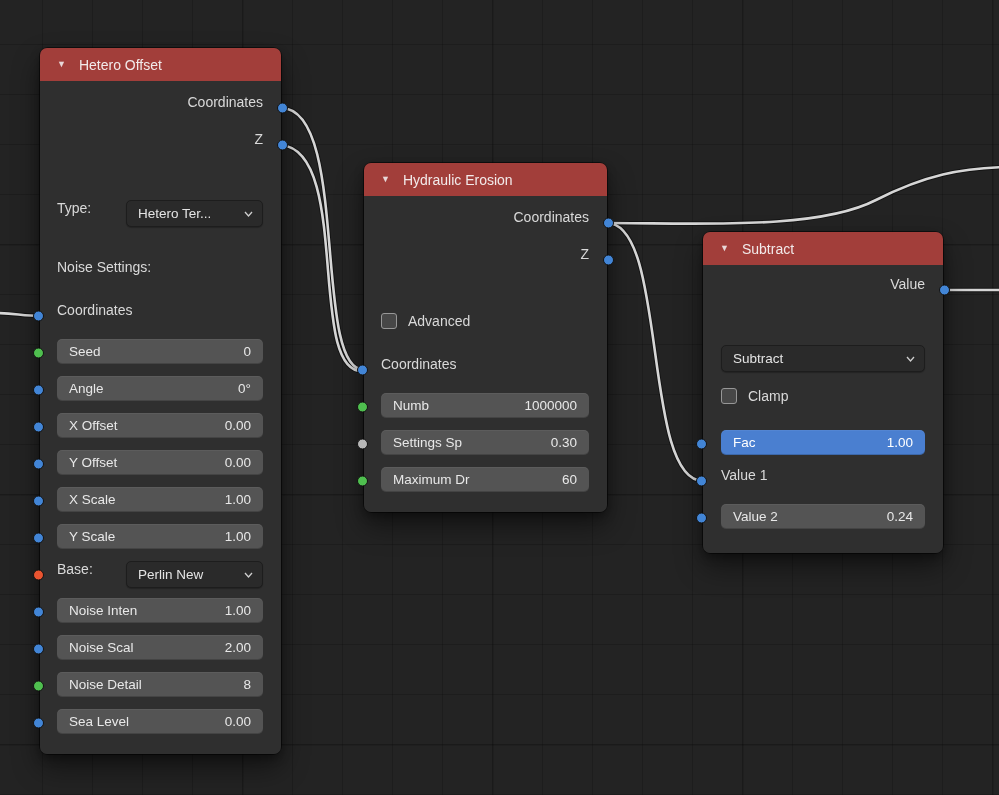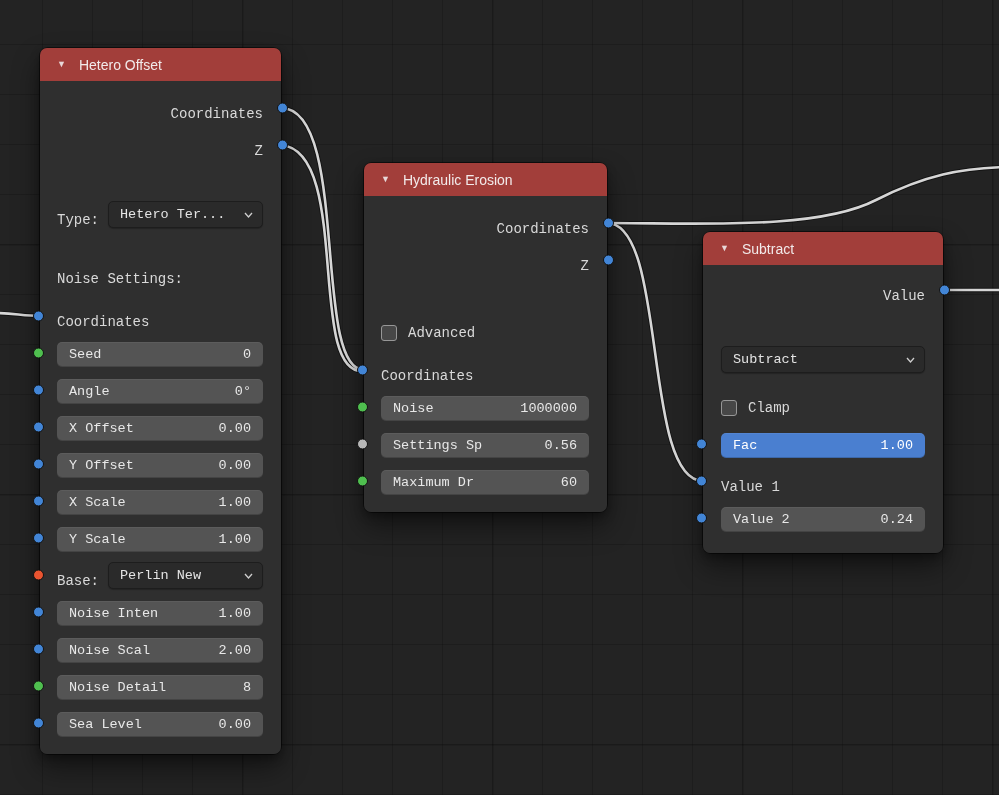--- a/index.html
+++ b/index.html
@@ -26,41 +26,41 @@
   }
   .header{
     height:33px;display:flex;align-items:center;padding:0 12px 0 17px;
     background:var(--header-red,#a23e3a);border-radius:7px 7px 0 0;
   }
   .tri{font-size:9px;color:#e8d8d8;margin-right:13px;line-height:1;}
   .title{color:#f2eaea;font-size:14px;}
   .body{background:var(--node-bg,#2f2f2f);border-radius:0 0 7px 7px;padding:13px 18px 8px 17px;}
   .n3 .body{padding:11px 18px 12px 18px;}
 
-  .row{height:28px;margin-bottom:9px;display:flex;align-items:flex-end;position:relative;font-family:Liberation Mono, monospace;}
+  .row{height:28px;margin-bottom:9px;display:flex;align-items:flex-start;position:relative;}
   .row.right{justify-content:flex-end;}
   .lbl{font-size:14px;color:#d9d9d9;white-space:nowrap;}
 
   .field{
     flex:1;height:25px;border-radius:5px;background:var(--field,#545454);
     display:flex;align-items:center;justify-content:space-between;padding:0 12px;
     box-shadow:inset 0 1px 0 rgba(255,255,255,0.05), inset 0 -1px 0 rgba(0,0,0,0.18);
   }
   .field span{font-size:13.5px;color:#e8e8e8;white-space:nowrap;}
   .field.active{background:var(--field-active,#4a7fd0);}
   .field.active span{color:#ffffff;}
 
   .dropdown{
     height:27px;border-radius:5px;background:var(--dropdown,#2a2a2a);border:1px solid #1d1d1d;
     display:flex;align-items:center;justify-content:space-between;padding:0 9px 0 11px;
     box-shadow:0 1px 1px rgba(0,0,0,0.25);
   }
   .dropdown span{font-size:13.5px;color:#e4e4e4;white-space:nowrap;}
   .dropdown.fill{flex:1;}
-  .dropdown.w137{width:155px;margin-left:auto;}
+  .dropdown.w137{width:137px;margin-left:auto;}
 
   .checkbox{
     width:16px;height:16px;border-radius:3px;border:1.5px solid #979797;
     background:#474747;margin-right:11px;flex:none;
   }
 
   .socket{
     position:absolute;width:11px;height:11px;border:1.5px solid #121212;border-radius:50%;
     top:50%;transform:translateY(-50%);z-index:3;
   }
@@ -235,29 +235,29 @@
         <span class="lbl">Advanced</span>
       </div>
       <div class="sp6"></div>
       <div class="row">
         <span class="socket in s-blue"></span>
         <span class="lbl">Coordinates</span>
       </div>
       <div class="row">
         <span class="socket in s-green"></span>
         <div class="field">
-          <span>Noise</span>
+          <span>Numb</span>
           <span>1000000</span>
         </div>
       </div>
       <div class="row">
         <span class="socket in s-gray"></span>
         <div class="field">
           <span>Settings Sp</span>
-          <span>0.56</span>
+          <span>0.30</span>
         </div>
       </div>
       <div class="row">
         <span class="socket in s-green"></span>
         <div class="field">
           <span>Maximum Dr</span>
           <span>60</span>
         </div>
       </div>
     </div>

